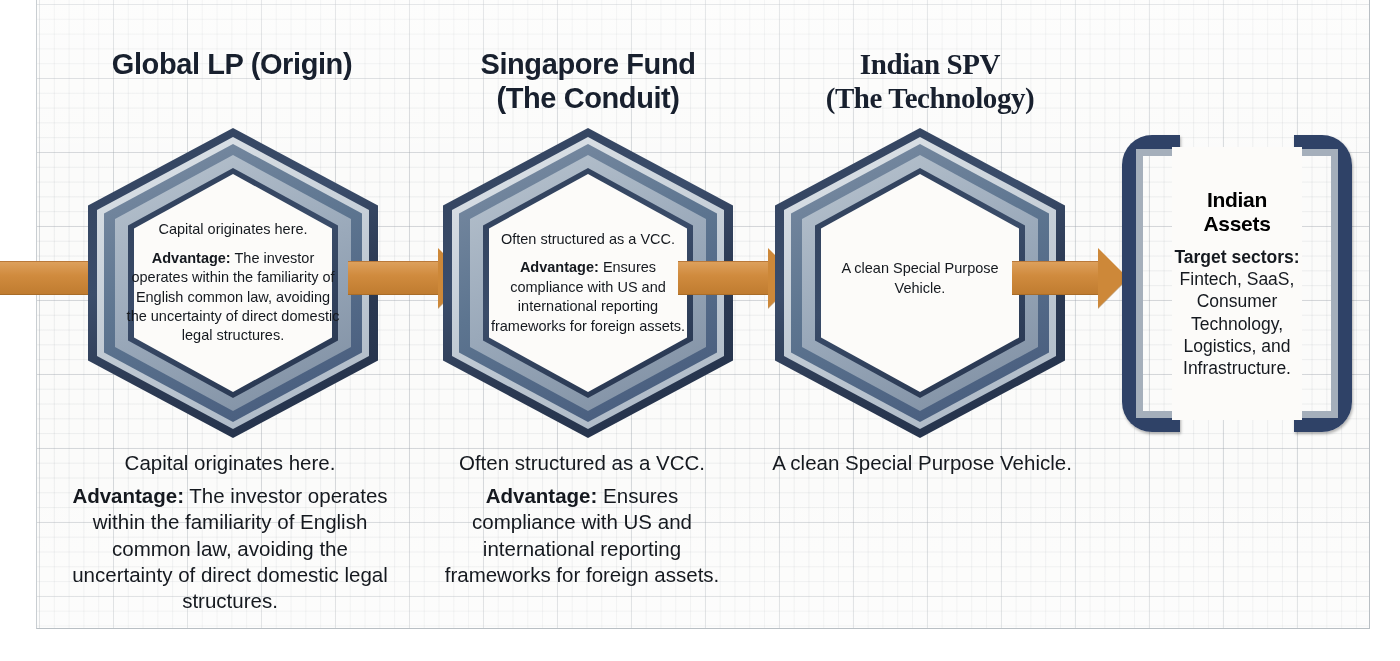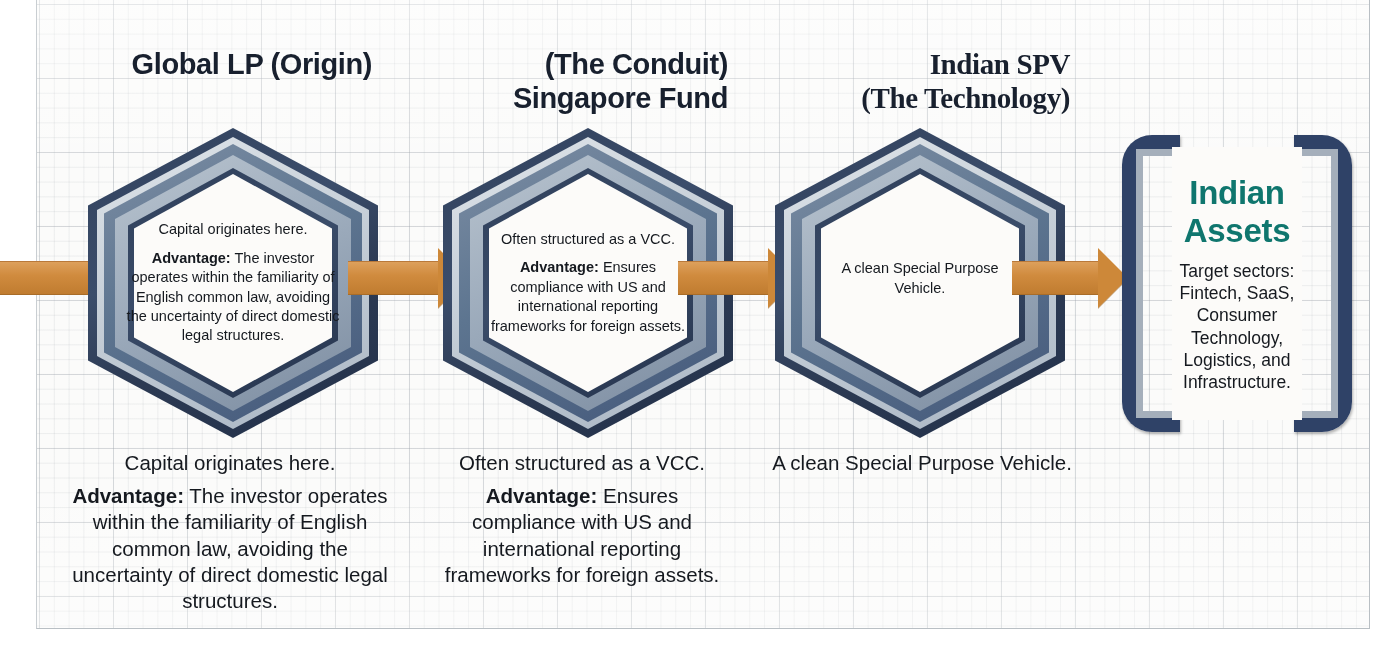--- a/index.html
+++ b/index.html
@@ -33,21 +33,21 @@
   }
   #grid-fade {
     position: absolute; inset: 0;
     background: linear-gradient(to bottom, rgba(255,255,255,0.45), rgba(255,255,255,0.05) 28%, rgba(255,255,255,0.05) 75%, rgba(255,255,255,0.38));
     pointer-events: none;
   }
 
   
   .node-title {
     position: absolute;
-    text-align: right;
+    text-align: center;
     font-weight: bold;
     color: #18202e;
     font-size: 29px;
     line-height: 1.16;
     letter-spacing: -0.4px;
     text-shadow: 0.6px 0.6px 0 rgba(255,255,255,0.6);
   }
 
   
   .hex-wrap { position: absolute; }
@@ -121,27 +121,27 @@
     border-left: none;
   }
   #assets-panel {
     position: absolute;
     background: #fcfbf9;
     display: flex; flex-direction: column;
     align-items: center; justify-content: center;
     text-align: center;
   }
   #assets-heading {
-    font-weight: bold; font-size: 33px; color: #0f766e;
+    font-weight: bold; font-size: 21px; color: #000000;
     letter-spacing: -0.3px; margin-bottom: 10px;
   }
   #assets-text {
     font-size: 17.5px; line-height: 1.26; color: #15191f;
   }
-  #assets-text b { font-weight: normal; margin-top: 37px; }
+  #assets-text b { font-weight: bold; margin-top: 37px; }
 
   
   .caption {
     position: absolute;
     text-align: center;
     color: #15191f;
     font-size: 20.5px;
     line-height: 1.28;
   }
   .caption .lead { margin-bottom: 7px; }
@@ -154,22 +154,22 @@
 
   <div id="grid-panel">
     <div id="grid-fade"></div>
   </div>
 
   <div class="node-title" style="left:92px; top:48px; width:280px;">
     <div>Global LP (Origin)</div>
   </div>
 
   <div class="node-title" style="left:448px; top:48px; width:280px;">
+    <div>Singapore Fund</div>
     <div>(The Conduit)</div>
-    <div>Singapore Fund</div>
   </div>
 
   <div class="node-title" style="left:790px; top:48px; width:280px;font-family:Liberation Serif, serif;">
     <div>Indian SPV</div>
     <div>(The Technology)</div>
   </div>
 
   <div class="arrow" style="left:0px; top:248px; width:118px; height:60px;">
     <div class="shaft" style="width:90px;"></div>
     <div class="head" style="left:88px;"></div>

